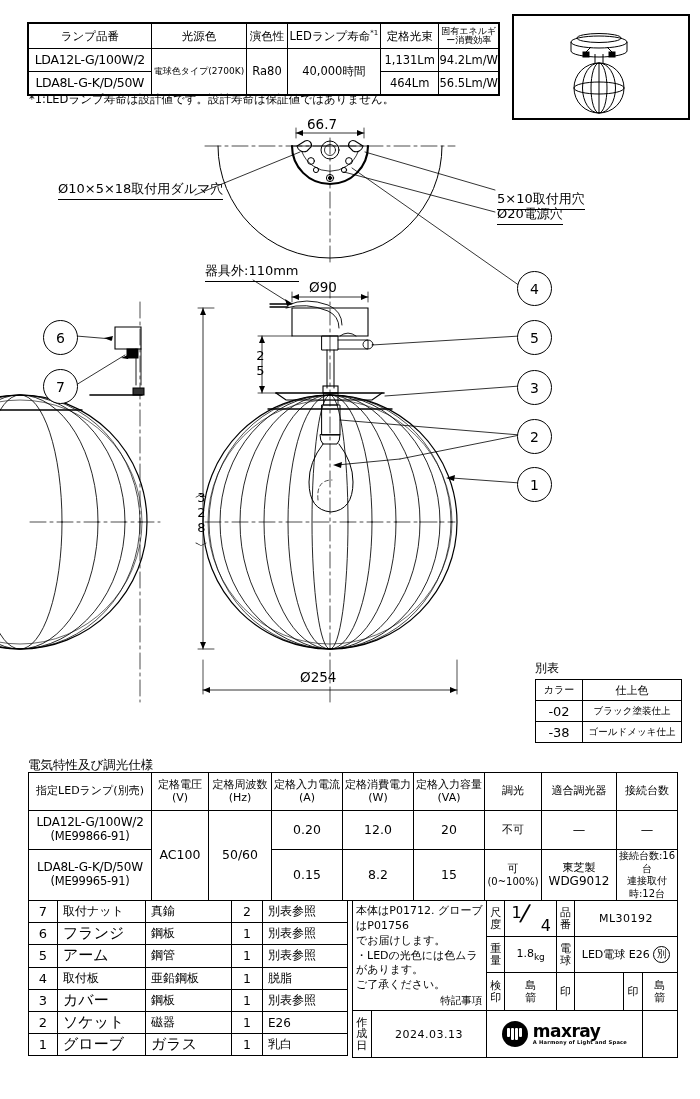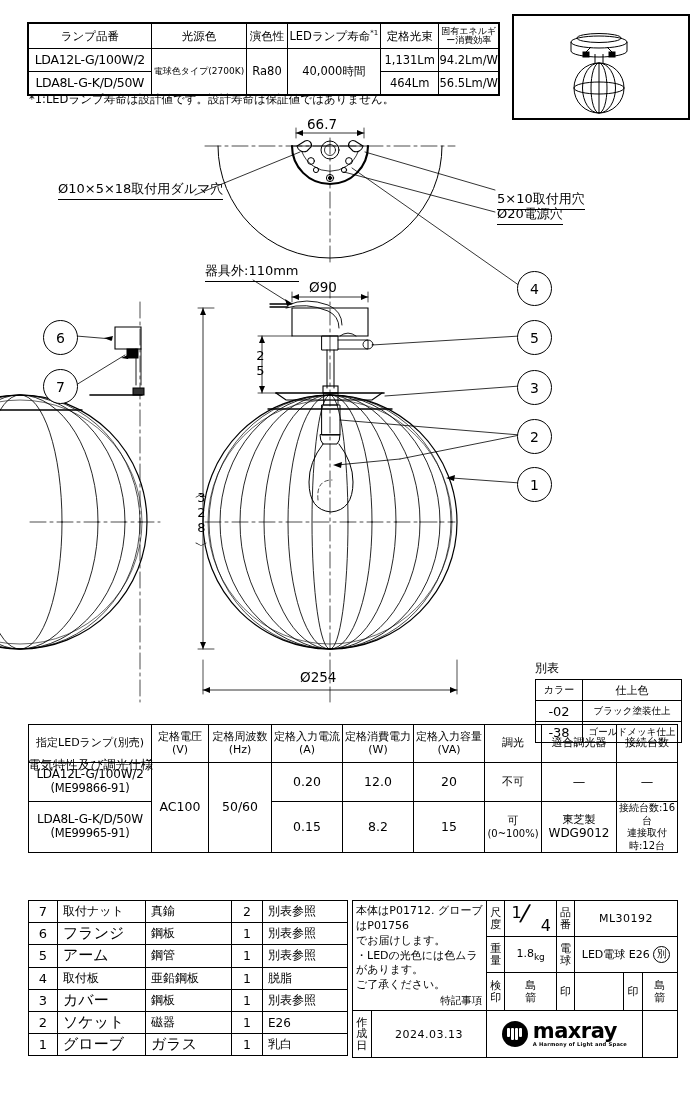--- a/index.html
+++ b/index.html
@@ -40,21 +40,21 @@
   #alt-wrap{position:absolute;left:535px;top:660px;}
   #alt-title{font-size:12px;margin-bottom:2px;}
   #alt-wrap table{width:147px;border:1.6px solid #000;}
   #alt-wrap td{font-size:11px;height:20px;}
   #alt-wrap td.c1{width:46px;font-size:10px;}
   #alt-wrap td.code{font-size:13px;}
   #alt-wrap td.fin{font-size:9.5px;}
 
   
   #elec-title{position:absolute;left:28px;top:757px;font-size:12.5px;}
-  #elec{position:absolute;left:28px;top:724px;}
+  #elec{position:absolute;left:28px;top:772px;}
   #elec table{width:650px;border:1.8px solid #000;}
   #elec td{font-size:11px;line-height:1.15;}
   #elec td.h{font-size:11px;height:37px;}
   #elec td.lamp{font-size:12px;height:38px;letter-spacing:-0.2px;}
   #elec td.lamp span{display:block;font-size:11.5px;}
   #elec td.val{font-size:12.5px;}
   #elec td.sm{font-size:10px;line-height:1.25;}
 
   
   #safety{position:absolute;left:352px;top:888px;font-size:11.5px;white-space:nowrap;}
@@ -92,21 +92,21 @@
 
   
   .logo-wrap{display:flex;align-items:center;justify-content:center;gap:5px;}
   .logo-mark{width:26px;height:26px;border-radius:50%;background:#000;position:relative;flex:0 0 auto;}
   .logo-mark i{position:absolute;top:7px;width:2.4px;background:#fff;border-radius:1px;}
   .logo-mark i:nth-child(1){left:5.5px;height:9px;}
   .logo-mark i:nth-child(2){left:9.5px;height:12px;}
   .logo-mark i:nth-child(3){left:13.5px;height:12px;}
   .logo-mark i:nth-child(4){left:17.5px;height:9px;}
   .logo-text{line-height:1;text-align:left;}
-  .logo-name{font-size:21px;font-weight:bold;letter-spacing:-0.5px;font-family:"DejaVu Sans","Liberation Sans",sans-serif;}
+  .logo-name{font-size:17px;font-weight:bold;letter-spacing:-0.5px;font-family:"DejaVu Sans","Liberation Sans",sans-serif;}
   .logo-tag{font-size:5.2px;font-weight:bold;letter-spacing:0.2px;}
 </style>
 </head>
 <body>
 
 <div id="sheet">
 
   <div id="lamp-spec">
     <table>
       <tbody>

